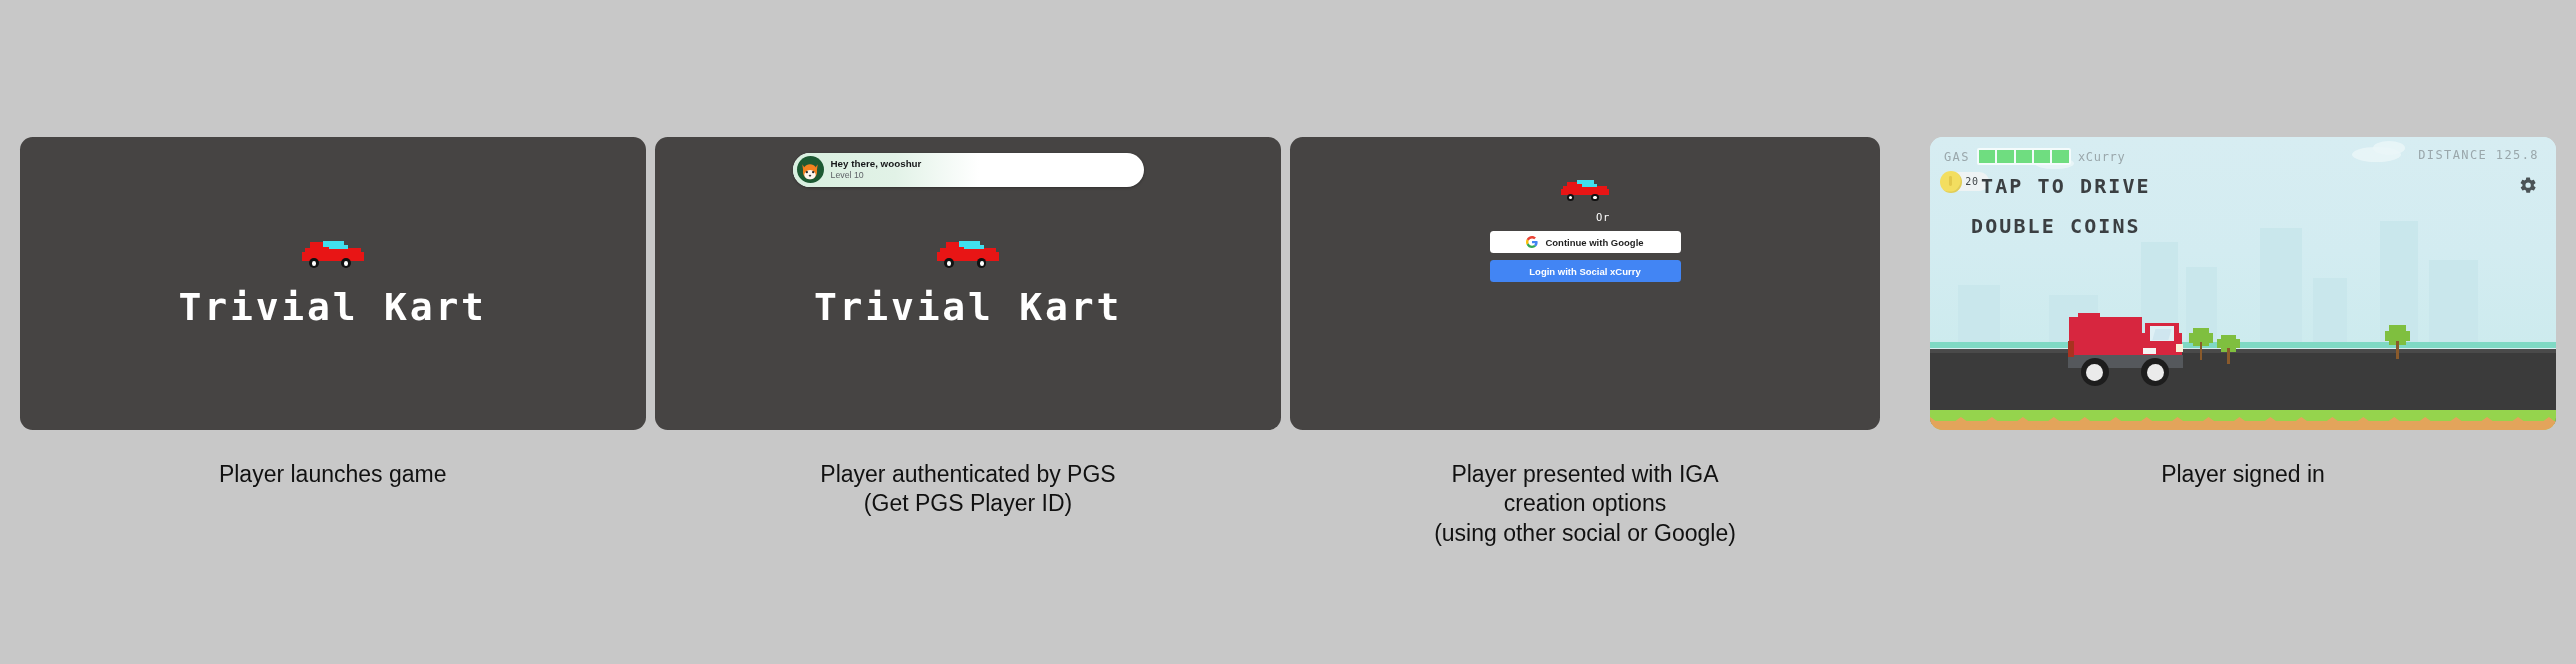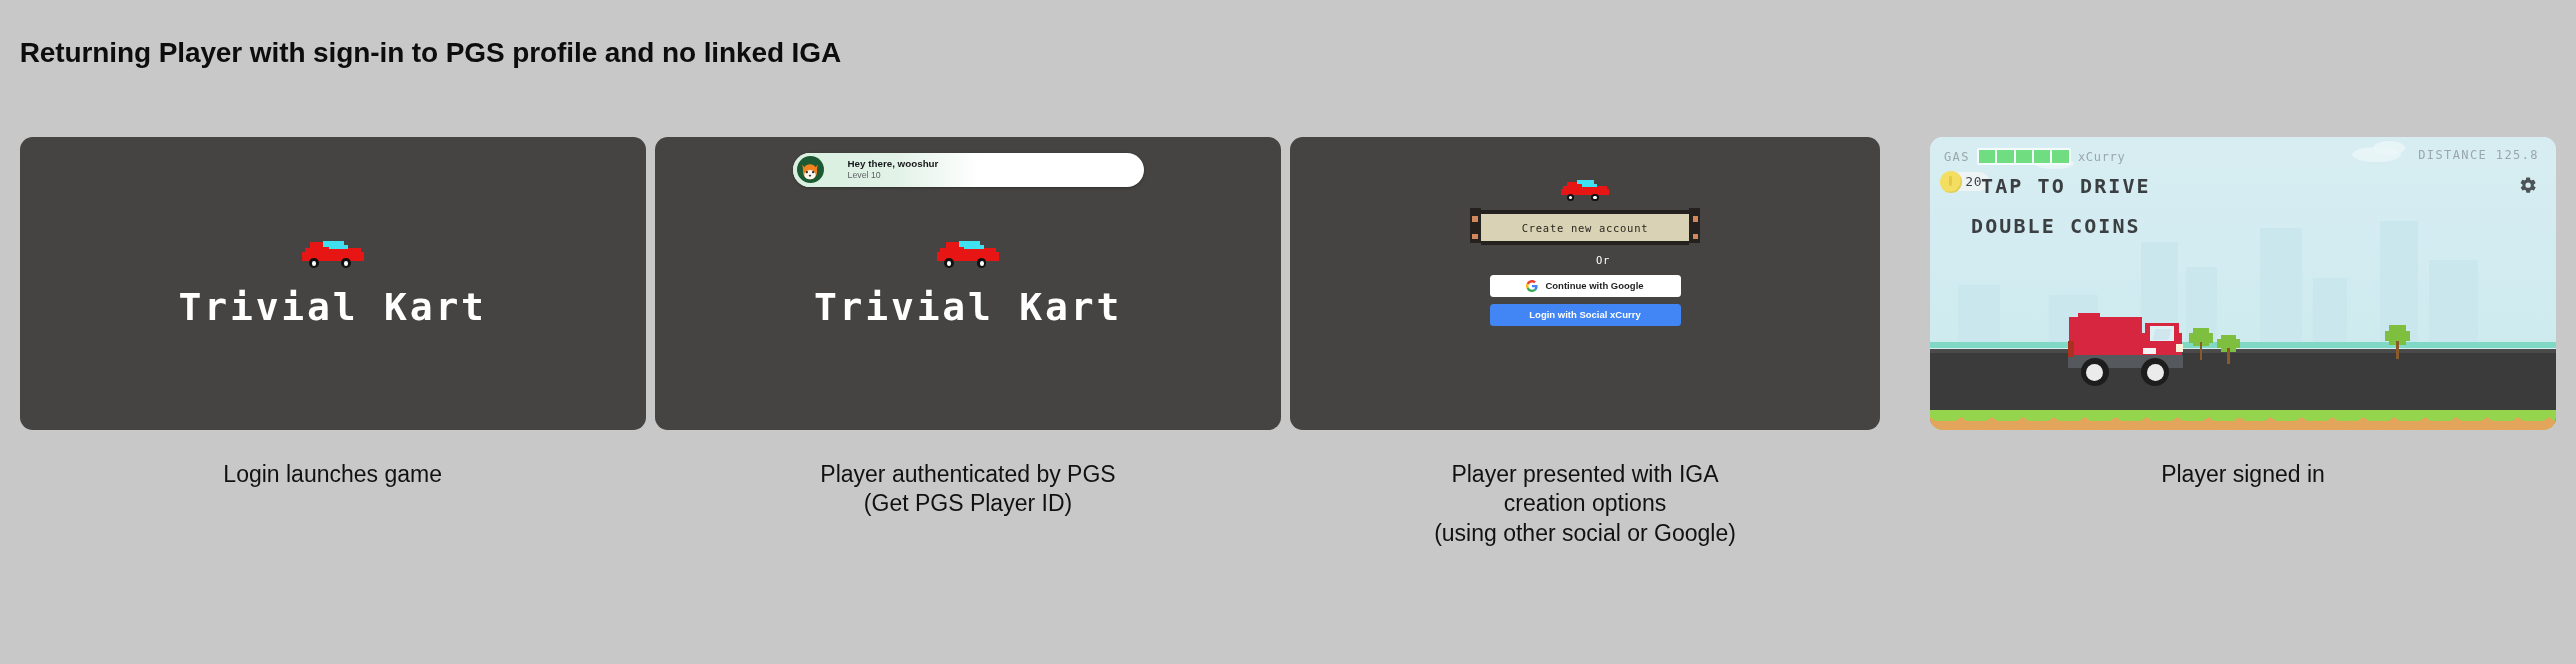--- a/index.html
+++ b/index.html
@@ -54,21 +54,21 @@
   .toast-grad {
     position: absolute; left: 0; top: 0; height: 100%; width: 186px;
     background: linear-gradient(90deg,#d8efdf 0%, #e2f2e7 55%, #ffffff 100%);
   }
   .avatar {
     position: relative; z-index: 2;
     margin-left: 3.5px; width: 27px; height: 27px; border-radius: 50%;
     background: #1d5a33; display: flex; align-items: center; justify-content: center;
     overflow: hidden; flex: none;
   }
-  .toast-txt { position: relative; z-index: 2; margin-left: 24px; line-height: 1.05; }
+  .toast-txt { position: relative; z-index: 2; margin-left: 7px; line-height: 1.05; }
   .toast-name { font-size: 9.8px; font-weight: bold; color: #17181a; }
   .toast-lvl  { font-size: 8.8px; color: #5f6368; margin-top: 1.4px; }
 
   
   .iga { position: absolute; inset: 0; display: flex; flex-direction: column;
          align-items: center; padding-top: 41px; }
   .wood-btn {
     position: relative; width: 208px; height: 35px; margin-top: 8.4px;
     background: #d9d2b4; border-top: 4.9px solid #24211f; border-bottom: 4.9px solid #24211f;
     display: flex; align-items: center; justify-content: center;
@@ -121,21 +121,21 @@
   .mult { font-family: "DejaVu Sans Mono", monospace; font-size: 12px; color: #9aa7ab; letter-spacing: 0.7px; }
   .hud-dist { position: absolute; right: 17px; top: 11.2px;
               font-family: "DejaVu Sans Mono", monospace; font-size: 12px; color: #9aa7ab; letter-spacing: 1.4px; }
   .coin-pill { position: absolute; left: 12.7px; top: 35px; height: 19px; min-width: 46px;
                background: #eef3f4; border-radius: 9.8px; display: flex; align-items: center;
                padding-left: 22.5px; padding-right: 5.6px; }
   .coin { position: absolute; left: -2.8px; top: -1.4px; width: 22px; height: 22px; border-radius: 50%;
           background: #f3de60; box-shadow: inset -1.4px -1.4px 0 rgba(0,0,0,.08); }
   .coin::after { content:""; position: absolute; left: 9.1px; top: 4.9px; width: 3.5px; height: 10.5px;
                  background: #e3c84b; border-radius: 1.4px; }
-  .coin-val { font-family: "DejaVu Sans Mono", monospace; font-size: 13px; color: #3f4447; letter-spacing: 0.7px; }
+  .coin-val { font-family: "DejaVu Sans Mono", monospace; font-size: 10px; color: #3f4447; letter-spacing: 0.7px; }
   .tap-line {
     position: absolute; left: 51px; font-family: "DejaVu Sans Mono", monospace;
     font-size: 20px; color: #3b3f42; letter-spacing: 2.1px; font-weight: bold;
   }
   .tap1 { top: 37px; }
   .tap2 { top: 77px; left: 41px; text-align: right; }
   .gear { position: absolute; right: 18.3px; top: 39px; width: 18.3px; height: 18.3px; }
   .tree { position: absolute; }
   .tree b { position: absolute; background: #7fbf3f; display: block; }
   .tree i { position: absolute; background: #8a5a2b; display: block; width: 2.8px; }
@@ -156,21 +156,20 @@
   .c1 { left: 19.7px;   top: 460px; width: 626px; }
   .c2 { left: 655px;  top: 460px; width: 626px; }
   .c3 { left: 1290px; top: 460px; width: 590px; }
   .c4 { left: 1930px; top: 460px; width: 626px; }
 </style>
 </head>
 <body>
 
 <div class="page">
 
-  <div class="page-title">Returning Player with sign-in to PGS profile and no linked IGA</div>
 
   <div class="panels">
 
     <div class="panel p1">
       <div class="splash">
         <div class="car" style="width:67px;height:31px;margin-bottom:8.4px;">
           <i style="left:5.6px;  top:9.8px; width:56px;height:12.7px;background:#e81515;"></i>
           <i style="left:11.2px; top:4.2px;  width:34px;height:7px;background:#e81515;"></i>
           <i style="left:24px; top:2.8px;  width:21px;height:5.6px; background:#3fe0ef;"></i>
           <i style="left:29.5px; top:7px; width:19.7px;height:4.2px; background:#3fe0ef;"></i>
@@ -228,27 +227,20 @@
           <i style="left:8.4px; top:3.5px;  width:27px;height:5.6px; background:#e81515;"></i>
           <i style="left:18.3px; top:2.1px;  width:17px;height:4.2px; background:#3fe0ef;"></i>
           <i style="left:22.5px; top:5.6px;  width:15.5px;height:3.5px; background:#3fe0ef;"></i>
           <i style="left:2.1px;  top:11.2px; width:48px;height:6.3px; background:#e81515;"></i>
           <i style="left:7.7px; top:15.5px; width:7.7px;height:7.7px;background:#111;border-radius:50%;"></i>
           <i style="left:9.8px; top:17.6px; width:3.5px; height:3.5px; background:#fff;border-radius:50%;"></i>
           <i style="left:32px; top:15.5px; width:7.7px;height:7.7px;background:#111;border-radius:50%;"></i>
           <i style="left:34px; top:17.6px; width:3.5px; height:3.5px; background:#fff;border-radius:50%;"></i>
         </div>
 
-        <div class="wood-btn">
-          <span class="rivet" style="left:-9.1px; top:2.1px;"></span>
-          <span class="rivet" style="left:-9.1px; bottom:2.1px;"></span>
-          <span class="rivet" style="right:-9.1px; top:2.1px;"></span>
-          <span class="rivet" style="right:-9.1px; bottom:2.1px;"></span>
-          <span class="wood-label">Create new account</span>
-        </div>
 
         <div class="or-text">Or</div>
 
         <div class="gbtn">
           <span style="display:flex;">
             <svg width="12" height="12" viewBox="0 0 48 48" aria-hidden="true">
               <path fill="#EA4335" d="M24 9.5c3.5 0 6.6 1.2 9 3.6l6.8-6.8C35.6 2.4 30.2 0 24 0 14.6 0 6.5 5.4 2.6 13.2l7.9 6.1C12.4 13.2 17.7 9.5 24 9.5z"></path>
               <path fill="#4285F4" d="M46.1 24.6c0-1.6-.1-3.2-.4-4.6H24v9.1h12.4c-.5 2.9-2.1 5.4-4.5 7l7.7 6c4.5-4.2 7.1-10.3 7.1-17.5z"></path>
               <path fill="#FBBC05" d="M10.5 28.7c-.5-1.5-.8-3-.8-4.7s.3-3.2.8-4.7l-7.9-6.1C1 16.4 0 20.1 0 24s1 7.6 2.6 10.8l7.9-6.1z"></path>
               <path fill="#34A853" d="M24 48c6.5 0 11.9-2.1 15.9-5.8l-7.7-6c-2.1 1.4-4.9 2.3-8.2 2.3-6.3 0-11.6-3.7-13.5-9.8l-7.9 6.1C6.5 42.6 14.6 48 24 48z"></path>
@@ -355,21 +347,21 @@
           
           
           
           
         </div>
       </div>
     </div>
 
   </div>
 
-  <div class="caption c1">Login launches game</div>
+  <div class="caption c1">Player launches game</div>
   <div class="caption c3">Player presented with IGA
 creation options
 (using other social or Google)</div>
   <div class="caption c2">Player authenticated by PGS
 (Get PGS Player ID)</div>
   <div class="caption c4">Player signed in</div>
 
 </div>
 
 

